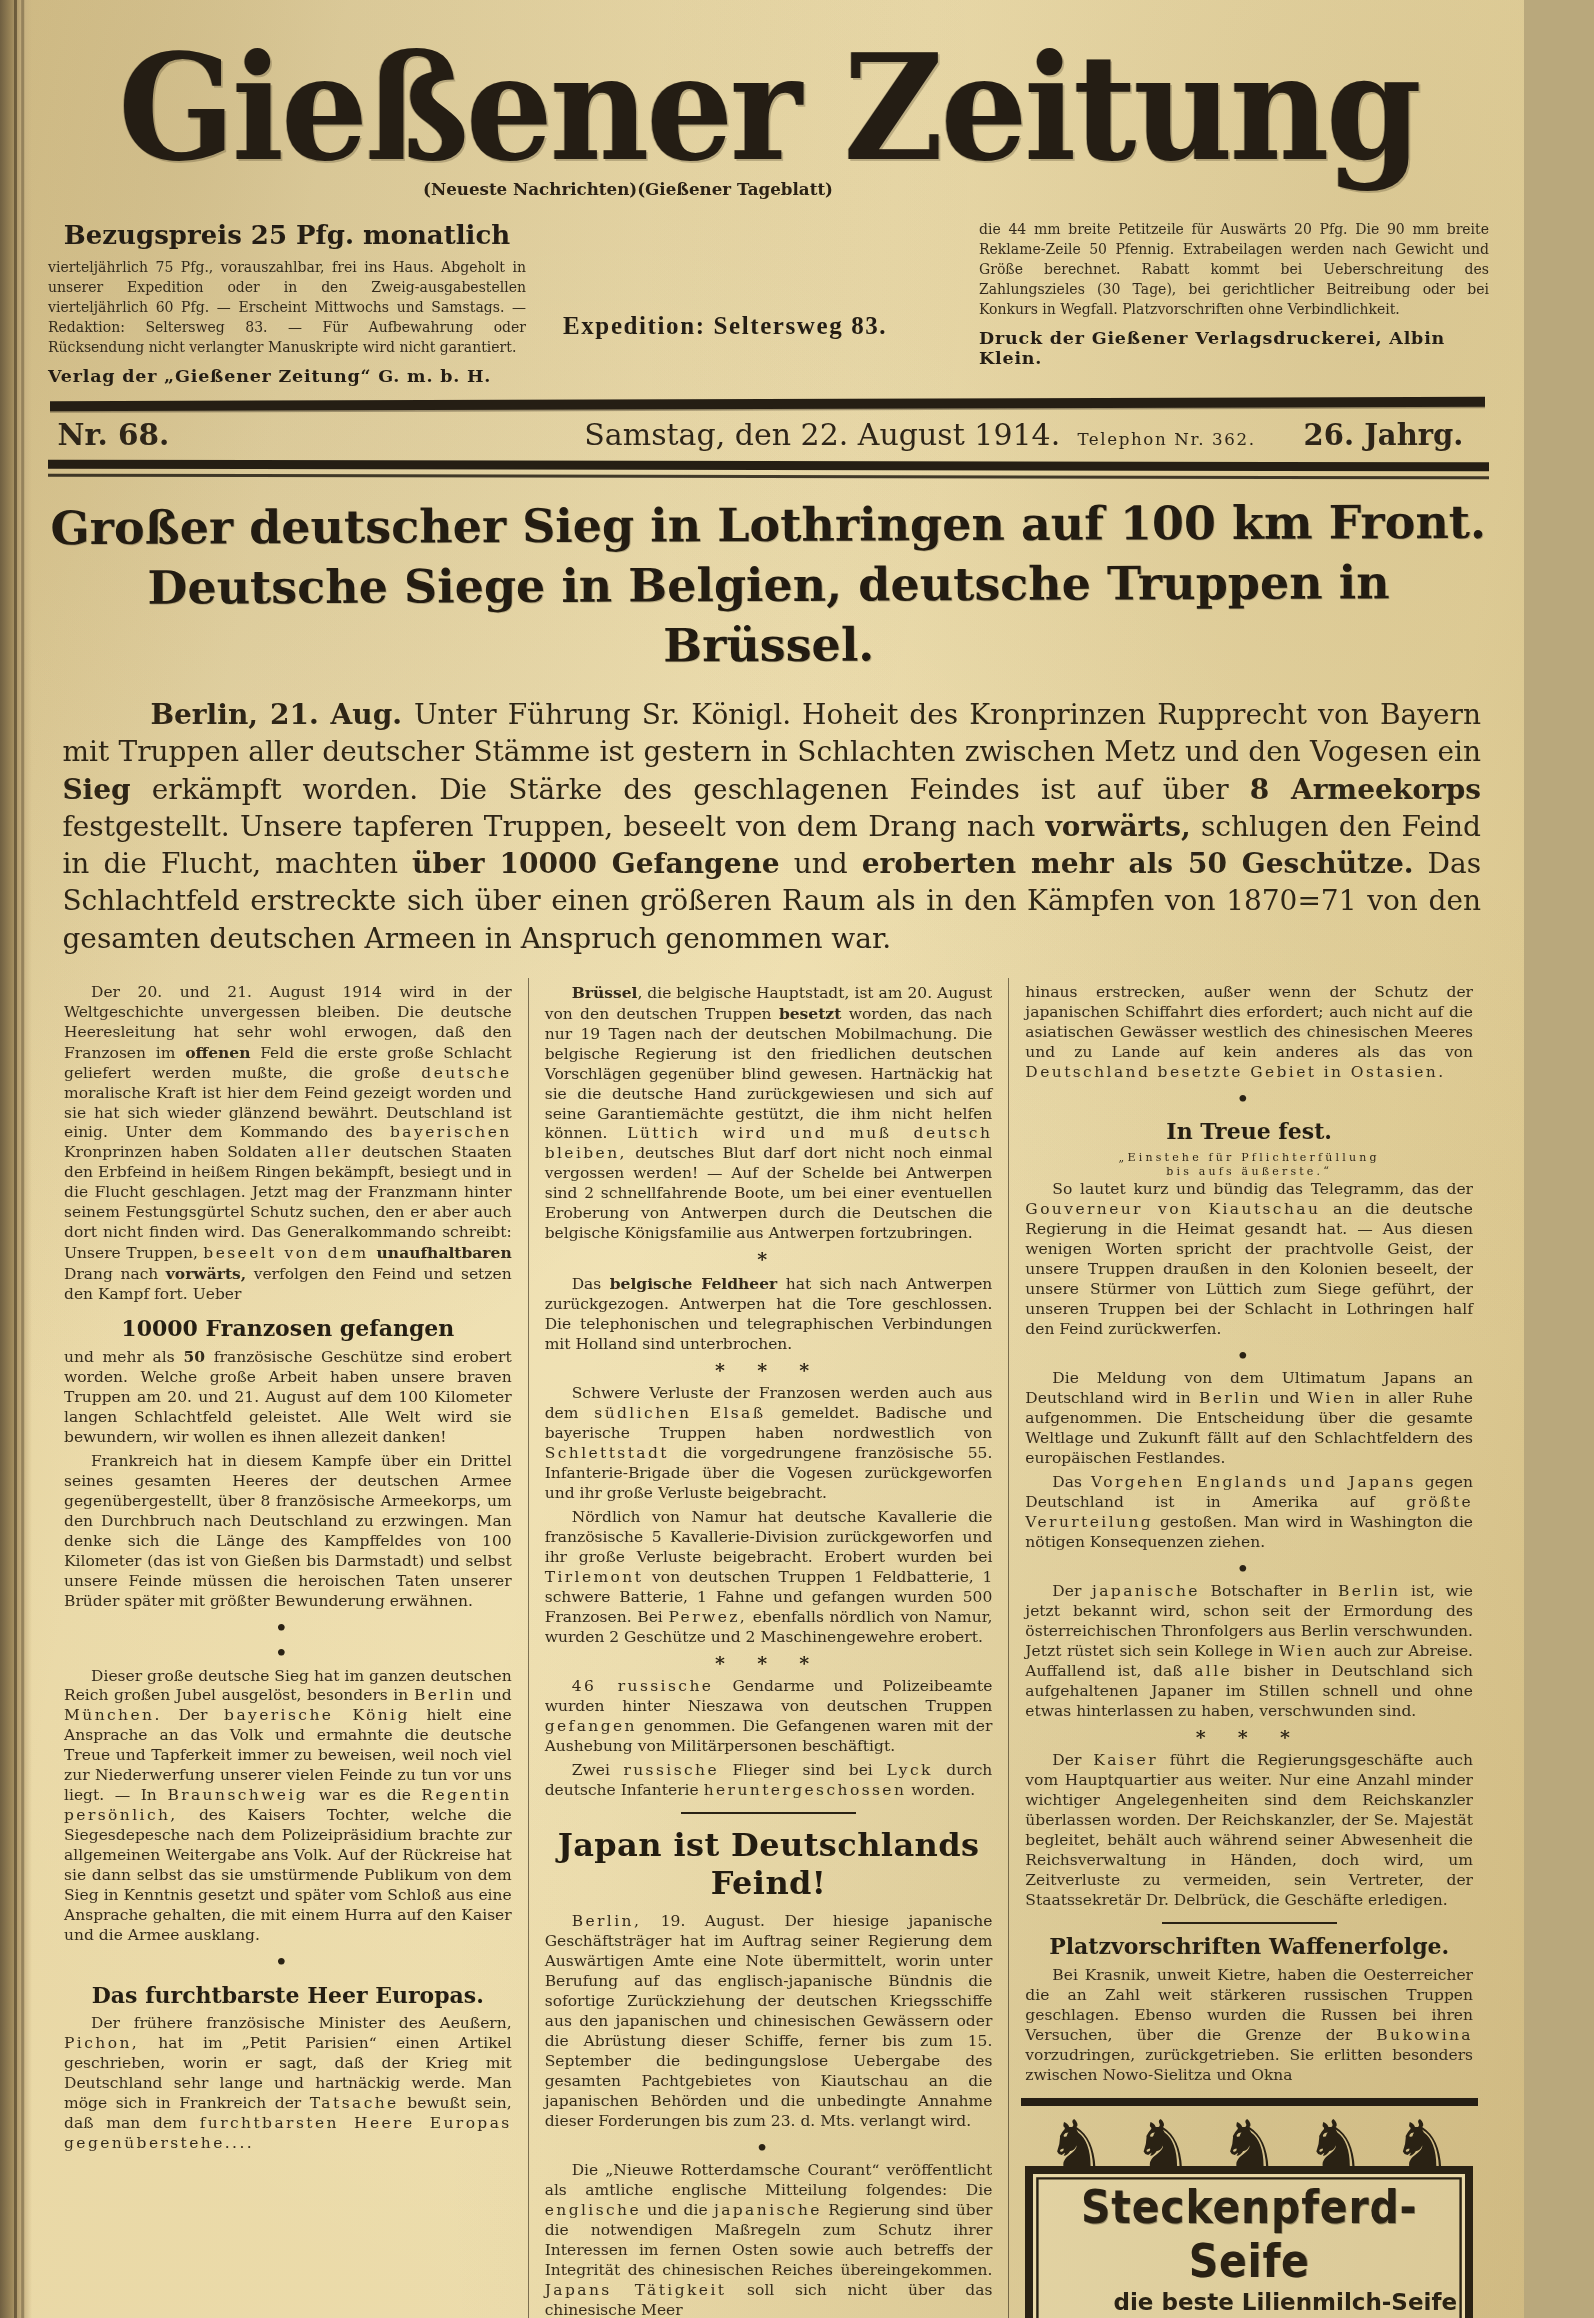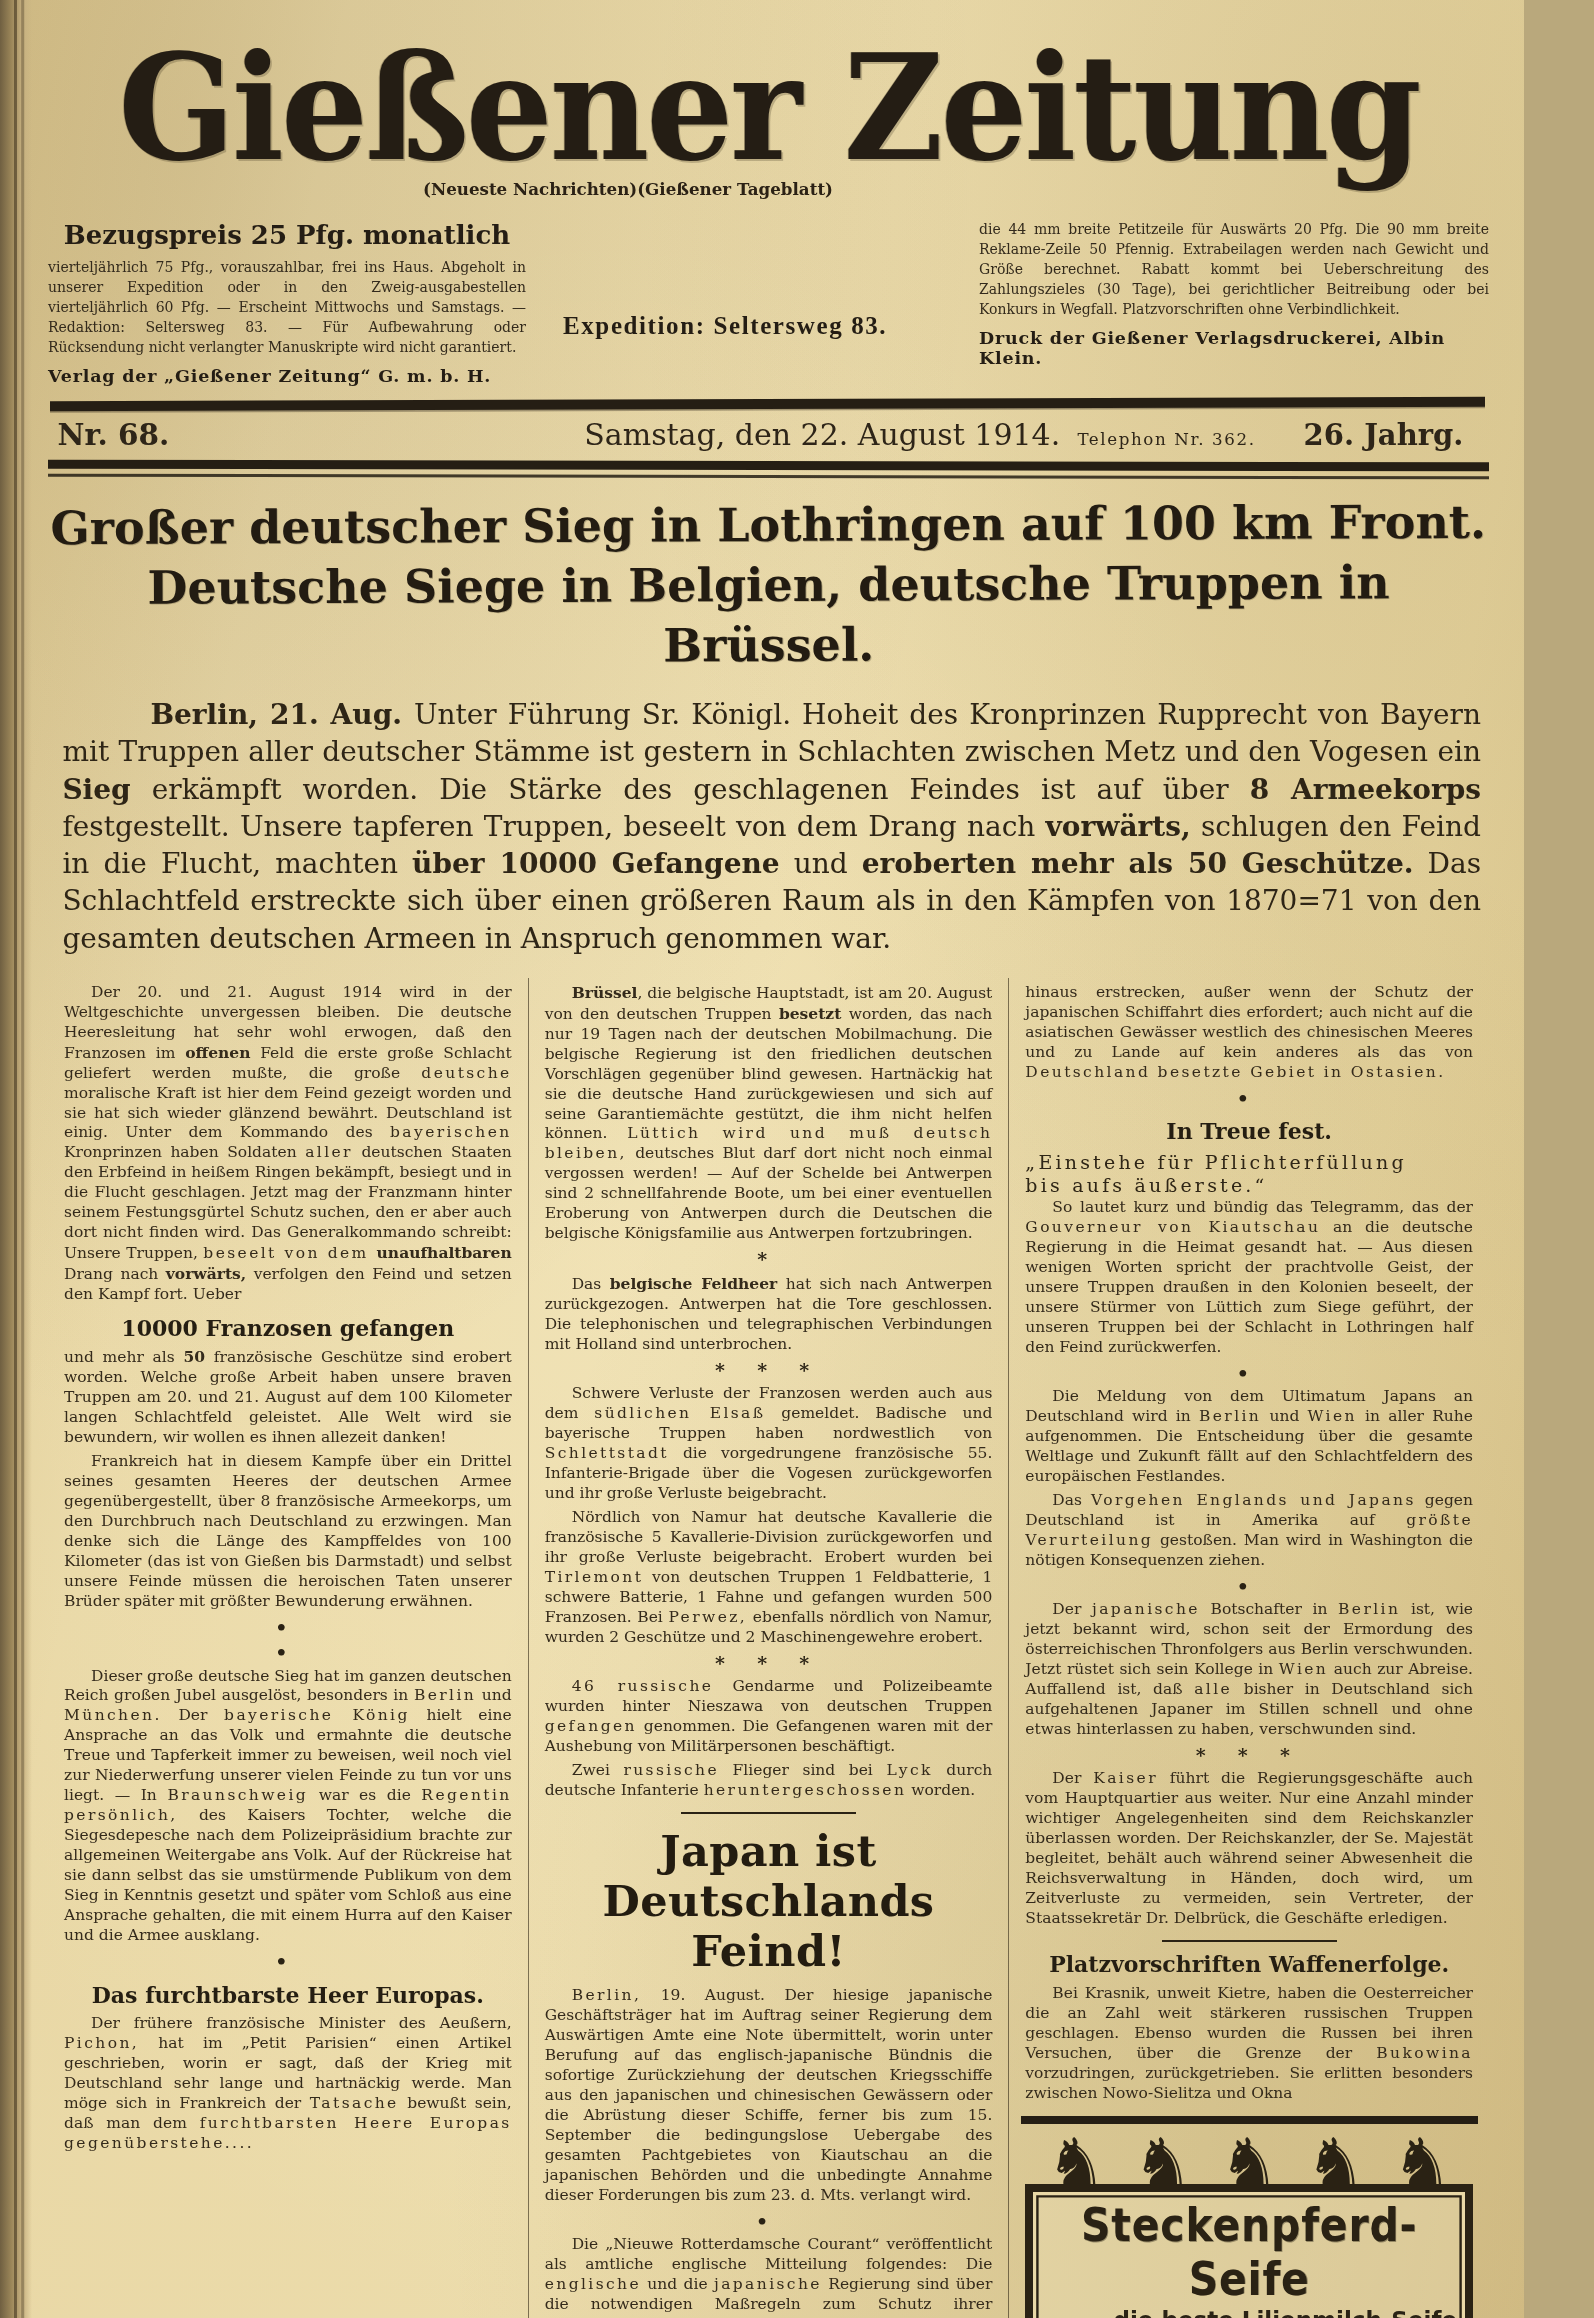--- a/index.html
+++ b/index.html
@@ -59,26 +59,26 @@
   
   .cols{display:flex;margin-top:21px;height:1359px;overflow:hidden;}
   .col{flex:1;padding:4.8px 16px 0 16px;overflow:hidden;}
   .col + .col{border-left:1.6px solid rgba(48,38,20,.6);}
   .body-p{font-size:15.5px;line-height:1.29;text-align:justify;text-indent:27px;
     margin:0 0 4px;color:#342a1b;}
   .body-p.noindent{text-indent:0;}
   .seg-b{font-weight:bold;}
   .seg-sp{letter-spacing:2.4px;}
   .col-subhead{text-align:center;font-size:22px;font-weight:bold;margin:9.6px 0 6.4px;color:#251e12;}
-  .col-heading{text-align:center;font-size:43px;font-weight:bold;margin:12.8px 0 9.6px;color:#231c10;
+  .col-heading{text-align:center;font-size:32px;font-weight:bold;margin:12.8px 0 9.6px;color:#231c10;
     letter-spacing:0.4px;}
   .sep{text-align:center;font-size:19px;font-weight:bold;margin:3.2px 0;letter-spacing:12.8px;color:#2a2214;}
   .divider-short{width:175px;margin:11px auto 9.6px;border-top:2.4px solid #2a2214;}
   .col-rule{height:7.2px;background:#251e14;margin:12.8px -4.8px 11px;}
-  .quote-line{text-align:left;font-size:19px;letter-spacing:3.2px;margin:1.6px 0;color:#2e2516;}
+  .quote-line{text-align:center;font-size:11px;letter-spacing:3.2px;margin:1.6px 0;color:#2e2516;}
 
   
   .ad{margin-top:3.2px;}
   .ad-horses{display:flex;justify-content:space-between;padding:0 21px;font-size:67px;
     line-height:.85;color:#2a2214;margin-bottom:-8px;position:relative;z-index:1;}
   .ad-box{border:8px solid #2a2214;box-shadow:inset 0 0 0 3.2px #e9d8a6, inset 0 0 0 5.6px #2a2214;
     padding:12.8px 8px 11px;background:rgba(240,228,190,.35);}
   .ad-title{font-family:"DejaVu Sans", sans-serif;font-size:41px;font-weight:bold;text-align:center;
     letter-spacing:0.8px;transform:scaleY(1.12);color:#2a2214;text-shadow:0.8px 0.8px 0 rgba(42,34,20,.4);}
   .ad-sub{font-family:"DejaVu Sans", sans-serif;font-size:23px;font-weight:bold;text-align:right;

